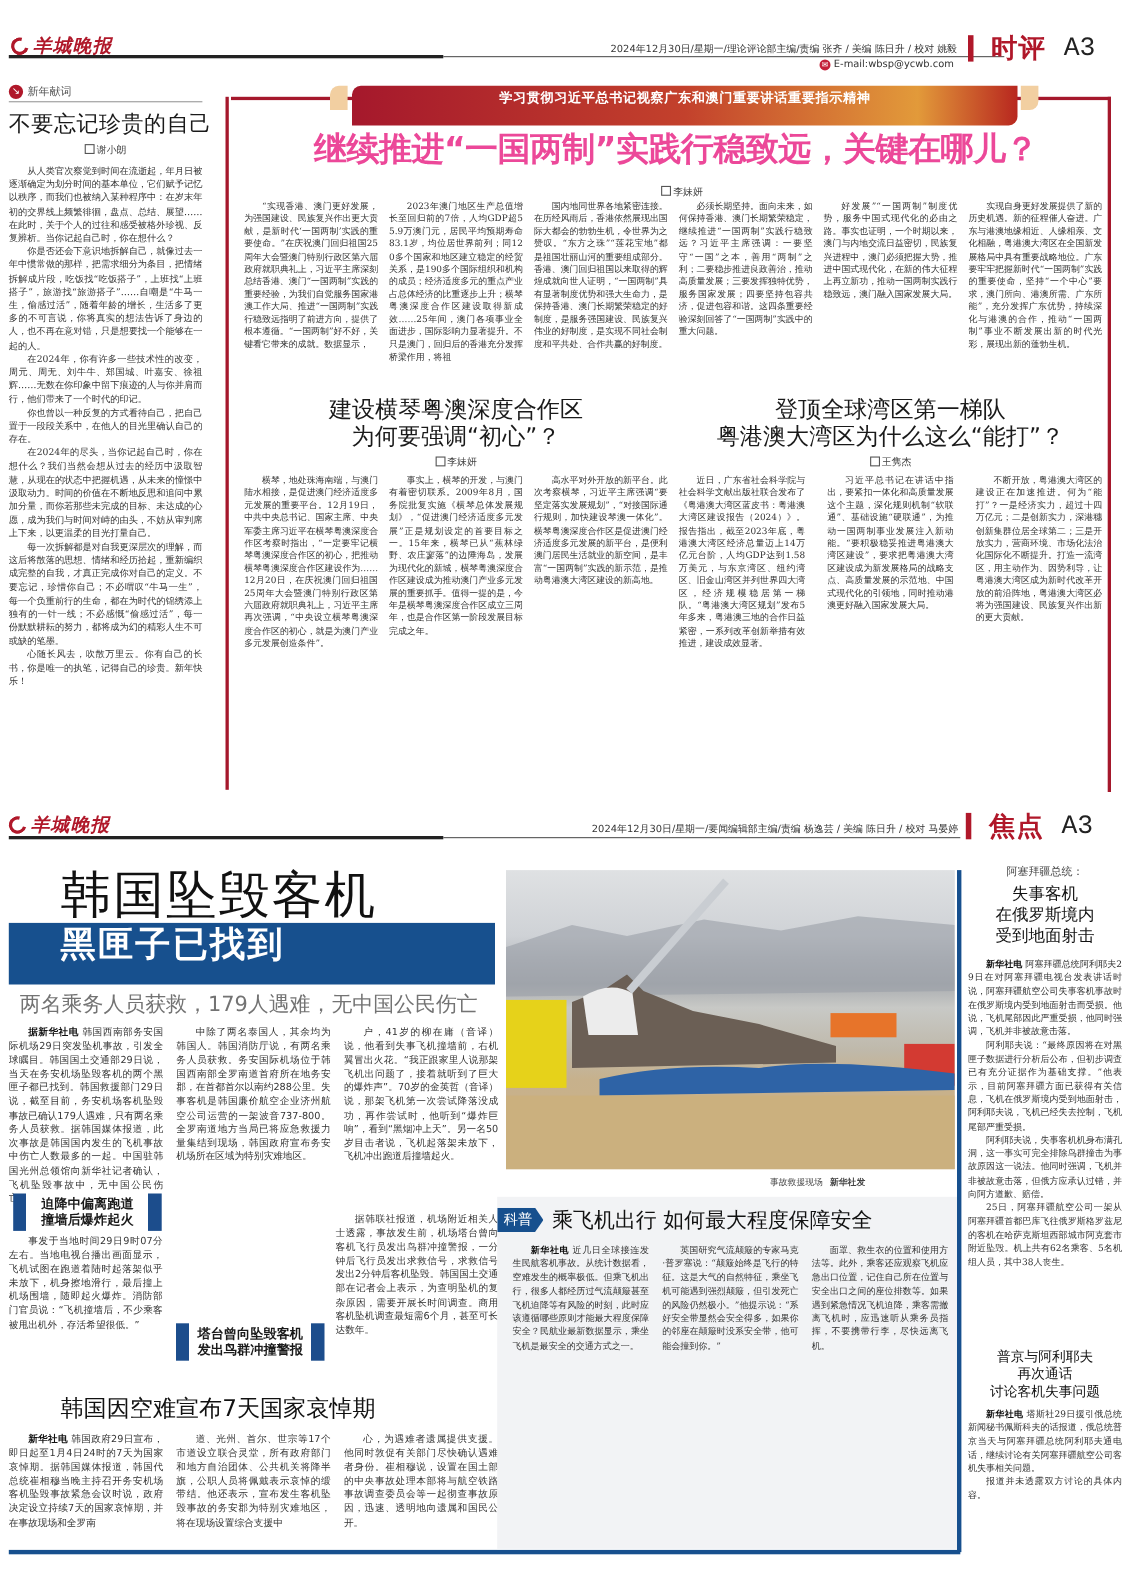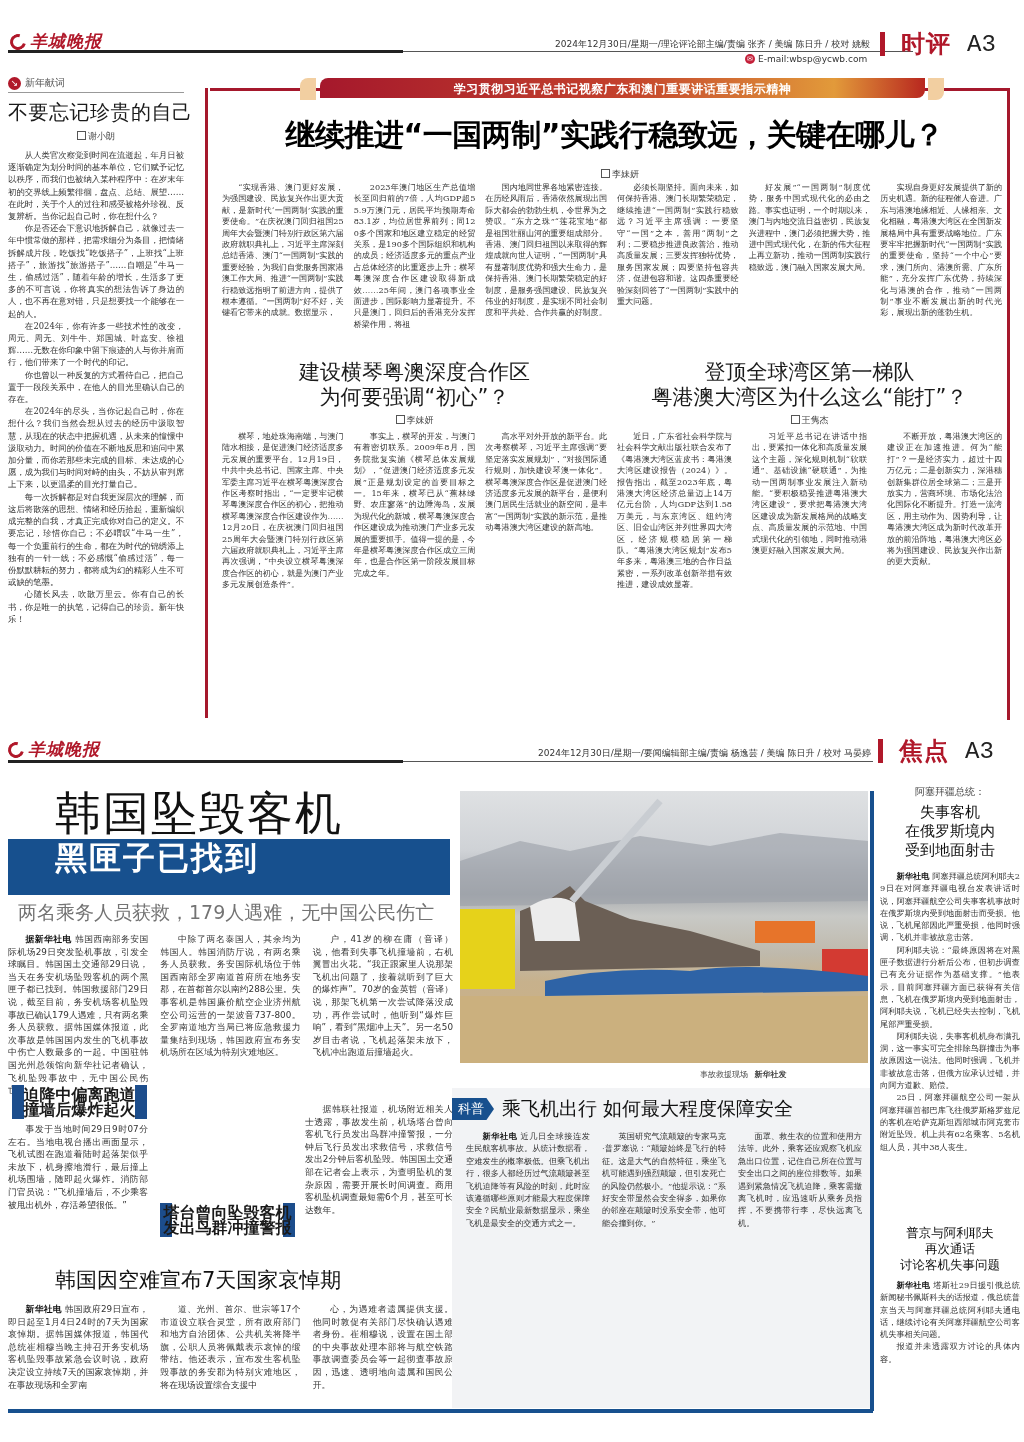--- a/index.html
+++ b/index.html
@@ -16,21 +16,21 @@
 .sect-bar{width:5px;height:24px;background:#b0182a}
 .sect-name{font-size:24px;font-weight:bold;color:#b0182a;letter-spacing:1px}
 .sect-num{font-size:24px;color:#222;font-family:Liberation Mono, monospace}
 .body-text{font-size:8.4px;line-height:12.2px;color:#333;text-align:justify;text-indent:2em;word-break:break-all}
 .body-text p{margin-bottom:0}
 .cols{display:flex;gap:12px}
 .cols > div{flex:1}
 .byline{font-size:9px;color:#444;text-align:center}
 .byline::before{content:"";display:inline-block;width:7px;height:7px;border:1px solid #555;margin-right:2px;vertical-align:-1px}
 .lede{font-weight:bold;color:#111}
-.subhead{background:linear-gradient(90deg,#1c4d8c 0 12px,#fff 12px calc(100% - 12px),#1c4d8c calc(100% - 12px));font-size:16px;font-weight:bold;color:#1a1a1a;text-align:center;padding:2px 1px;line-height:15px}
+.subhead{background:linear-gradient(90deg,#1c4d8c 0 12px,#fff 12px calc(100% - 12px),#1c4d8c calc(100% - 12px));font-size:12px;font-weight:bold;color:#1a1a1a;text-align:center;padding:2px 1px;line-height:15px}
 </style>
 </head>
 <body>
 
 <div class="abs" style="left:0;top:0;width:1024px;height:725px">
 
   <div class="abs logo" style="left:10px;top:30px">
     <span class="logo-mark"></span>
     <span>羊城晚报</span>
   </div>
@@ -60,27 +60,27 @@
       <p>在2024年，你有许多一些技术性的改变，周元、周无、刘牛牛、郑国城、叶嘉安、徐祖辉……无数在你印象中留下痕迹的人与你并肩而行，他们带来了一个时代的印记。</p>
       <p>你也曾以一种反复的方式看待自己，把自己置于一段段关系中，在他人的目光里确认自己的存在。</p>
       <p>在2024年的尽头，当你记起自己时，你在想什么？我们当然会想从过去的经历中汲取智慧，从现在的状态中把握机遇，从未来的憧憬中汲取动力。时间的价值在不断地反思和追问中累加分量，而你若那些未完成的目标、未达成的心愿，成为我们与时间对峙的由头，不妨从审判席上下来，以更温柔的目光打量自己。</p>
       <p>每一次拆解都是对自我更深层次的理解，而这后将散落的思想、情绪和经历拾起，重新编织成完整的自我，才真正完成你对自己的定义。不要忘记，珍惜你自己；不必喟叹“牛马一生”，每一个负重前行的生命，都在为时代的锦绣添上独有的一针一线；不必感慨“偷感过活”，每一份默默耕耘的努力，都将成为幻的精彩人生不可或缺的笔墨。</p>
       <p>心随长风去，吹散万里云。你有自己的长书，你是唯一的执笔，记得自己的珍贵。新年快乐！</p>
     </div>
   </div>
   <div class="abs" style="left:205px;top:88px;width:3px;height:630px;background:#a5182c"></div>
 
   <div class="abs" style="left:210px;top:88px;width:800px;height:632px;border-top:3px solid #a5182c;border-right:3px solid #a5182c;border-left:0"></div>
-  <div class="abs" style="left:320px;top:78px;width:605px;height:20px;border-radius:8px 0 8px 0;background:linear-gradient(90deg,#a5182c,#c3412c 50%,#e29a3a 85%,#b8271f);color:#fff;font-size:12px;font-weight:bold;text-align:center;line-height:22px;letter-spacing:0.5px">
+  <div class="abs" style="left:320px;top:78px;width:605px;height:36px;border-radius:8px 0 8px 0;background:linear-gradient(90deg,#a5182c,#c3412c 50%,#e29a3a 85%,#b8271f);color:#fff;font-size:12px;font-weight:bold;text-align:center;line-height:22px;letter-spacing:0.5px">
     <span>学习贯彻习近平总书记视察广东和澳门重要讲话重要指示精神</span>
   </div>
   <div class="abs" style="left:300px;top:78px;width:16px;height:22px;background:#f2cfa1;border-radius:8px 0 0 0"></div>
   <div class="abs" style="left:928px;top:78px;width:16px;height:22px;background:#f2cfa1;border-radius:0 0 8px 0"></div>
 
-  <div class="abs" style="left:222px;top:115px;width:785px;font-size:30px;font-weight:900;color:#000000;letter-spacing:-0.5px;white-space:nowrap;text-align:center">继续推进“一国两制”实践行稳致远，关键在哪儿？</div>
+  <div class="abs" style="left:222px;top:115px;width:785px;font-size:30px;font-weight:900;color:#ec4899;letter-spacing:-0.5px;white-space:nowrap;text-align:center">继续推进“一国两制”实践行稳致远，关键在哪儿？</div>
   <div class="abs byline" style="left:580px;top:168px;width:80px">李妹妍</div>
 
   <div class="abs cols body-text serif" style="left:222px;top:182px;width:780px;gap:10px;font-size:8.1px;line-height:11.4px">
     <div>“实现香港、澳门更好发展，为强国建设、民族复兴作出更大贡献，是新时代‘一国两制’实践的重要使命。”在庆祝澳门回归祖国25周年大会暨澳门特别行政区第六届政府就职典礼上，习近平主席深刻总结香港、澳门“一国两制”实践的重要经验，为我们自觉服务国家港澳工作大局、推进“一国两制”实践行稳致远指明了前进方向，提供了根本遵循。“一国两制”好不好，关键看它带来的成就。数据显示，</div>
     <div>2023年澳门地区生产总值增长至回归前的7倍，人均GDP超55.9万澳门元，居民平均预期寿命83.1岁，均位居世界前列；同120多个国家和地区建立稳定的经贸关系，是190多个国际组织和机构的成员；经济适度多元的重点产业占总体经济的比重逐步上升；横琴粤澳深度合作区建设取得新成效……25年间，澳门各项事业全面进步，国际影响力显著提升。不只是澳门，回归后的香港充分发挥桥梁作用，将祖</div>
     <div>国内地同世界各地紧密连接。在历经风雨后，香港依然展现出国际大都会的勃勃生机，令世界为之赞叹。“东方之珠”“莲花宝地”都是祖国壮丽山河的重要组成部分。香港、澳门回归祖国以来取得的辉煌成就向世人证明，“一国两制”具有显著制度优势和强大生命力，是保持香港、澳门长期繁荣稳定的好制度，是服务强国建设、民族复兴伟业的好制度，是实现不同社会制度和平共处、合作共赢的好制度。</div>
     <div>必须长期坚持。面向未来，如何保持香港、澳门长期繁荣稳定，继续推进“一国两制”实践行稳致远？习近平主席强调：一要坚守“一国”之本，善用“两制”之利；二要稳步推进良政善治，推动高质量发展；三要发挥独特优势，服务国家发展；四要坚持包容共济，促进包容和谐。这四条重要经验深刻回答了“一国两制”实践中的重大问题。</div>
     <div>好发展”“一国两制”制度优势，服务中国式现代化的必由之路。事实也证明，一个时期以来，澳门与内地交流日益密切，民族复兴进程中，澳门必须把握大势，推进中国式现代化，在新的伟大征程上再立新功，推动一国两制实践行稳致远，澳门融入国家发展大局。</div>
     <div>实现自身更好发展提供了新的历史机遇。新的征程催人奋进。广东与港澳地缘相近、人缘相亲、文化相融，粤港澳大湾区在全国新发展格局中具有重要战略地位。广东要牢牢把握新时代“一国两制”实践的重要使命，坚持“一个中心”要求，澳门所向、港澳所需、广东所能”，充分发挥广东优势，持续深化与港澳的合作，推动“一国两制”事业不断发展出新的时代光彩，展现出新的蓬勃生机。</div>
   </div>

